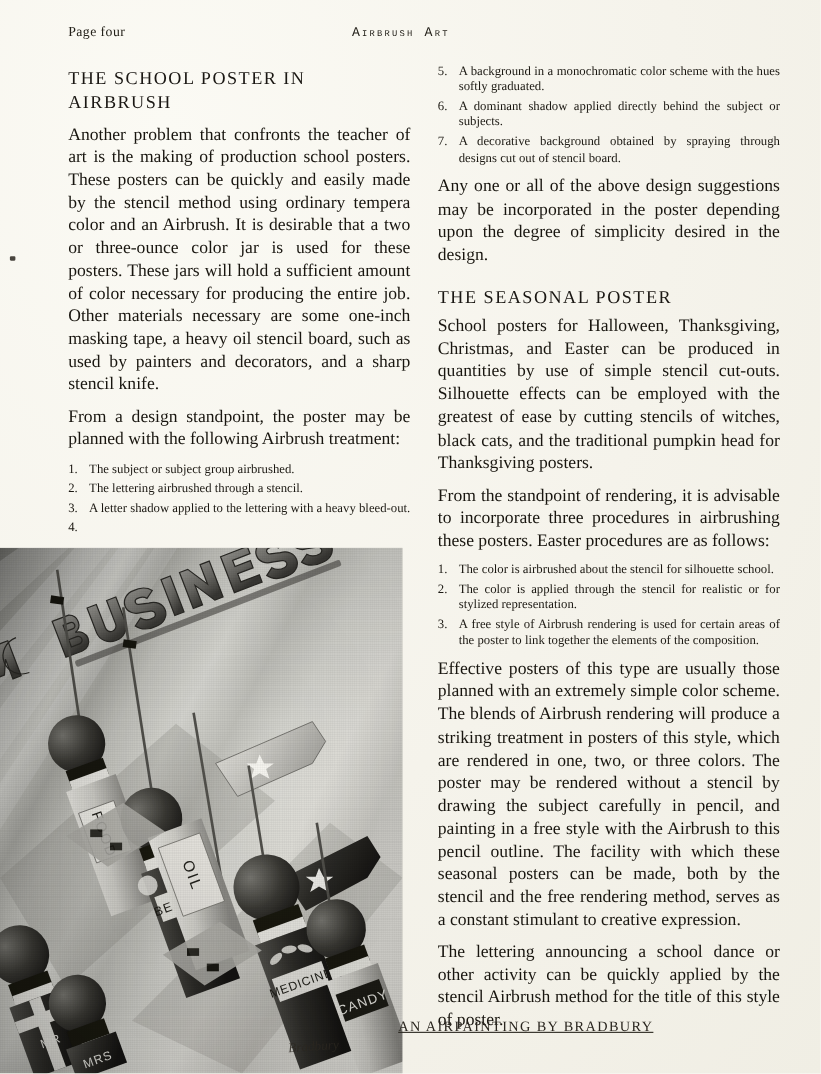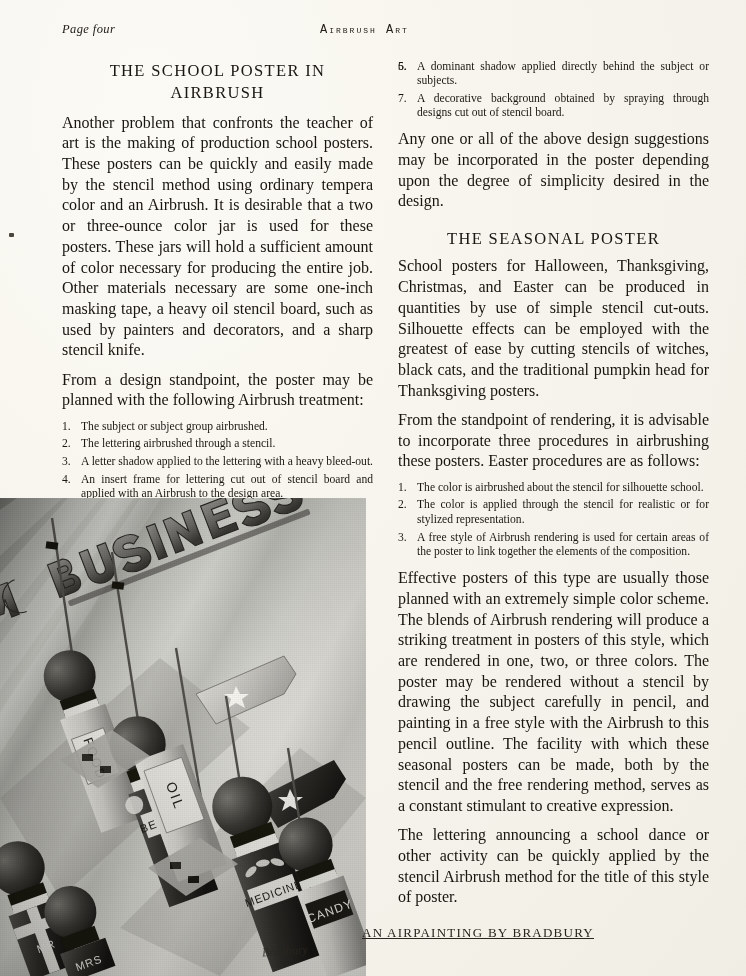--- a/index.html
+++ b/index.html
@@ -18,37 +18,37 @@
   }
   .speck{
     position:absolute;left:9px;top:233px;width:5px;height:4px;
     background:#2a2620;border-radius:1px;opacity:.85;
   }
 
   
   .runhead{position:absolute;left:0;right:0;top:22px;height:22px;}
   .folio{
     position:absolute;left:62px;top:0;
-    font-style:italic;font-size:12.5px;letter-spacing:.4px;color:#232019;
+    font-size:12.5px;letter-spacing:.4px;color:#232019;
   }
   .mag-title{
     position:absolute;left:320px;top:1px;
     font-size:12px;letter-spacing:2.0px;color:#232019;
     font-variant:small-caps;
     font-family:Liberation Mono, monospace;
   }
 
   
   .col{position:absolute;top:56px;width:311px;}
   .col-left{left:62px;}
   .col-right{left:398px;}
 
   h2.head{
     font-size:16.5px;font-weight:400;letter-spacing:1.35px;
-    text-align:center;margin:4px 0 8px 0;line-height:1.35;
+    text-align:left;margin:4px 0 8px 0;line-height:1.35;
     color:#1a1713;
   }
   h2.head.seasonal{margin:16px 0 6px 0;}
 
   p.body{
     font-size:16px;line-height:1.295;
     text-align:justify;text-justify:inter-word;
     margin:0 0 8.5px 0;
     hyphens:manual;
     color:#18150f;
@@ -124,27 +124,27 @@
   </div>
 
   <div class="col col-left">
     <h2 class="head">THE SCHOOL POSTER IN AIRBRUSH</h2>
     <p class="body">Another problem that confronts the teacher of art is the making of production school posters. These posters can be quickly and easily made by the stencil method using ordinary tempera color and an Airbrush. It is desirable that a two or three-ounce color jar is used for these posters. These jars will hold a sufficient amount of color necessary for producing the entire job. Other materials necessary are some one-inch masking tape, a heavy oil stencil board, such as used by painters and decorators, and a sharp stencil knife.</p>
     <p class="body">From a design standpoint, the poster may be planned with the following Airbrush treatment:</p>
     <ol class="steps">
       <li><span class="num">1.</span><span>The subject or subject group airbrushed.</span></li>
       <li><span class="num">2.</span><span>The lettering airbrushed through a stencil.</span></li>
       <li><span class="num">3.</span><span>A letter shadow applied to the lettering with a heavy bleed-out.</span></li>
-      <li><span class="num">4.</span><span>An insert frame for lettering cut out of stencil board and applied with an Airbrush to the design area.</span></li>
+      <li><span class="num">4.</span></li>
     </ol>
   </div>
 
   <div class="col col-right">
     <ol class="steps">
-      <li><span class="num">5.</span></li>
+      <li><span class="num">5.</span><span>A background in a monochromatic color scheme with the hues softly graduated.</span></li>
       <li><span class="num">6.</span><span>A dominant shadow applied directly behind the subject or subjects.</span></li>
       <li><span class="num">7.</span><span>A decorative background obtained by spraying through designs cut out of stencil board.</span></li>
     </ol>
     <p class="body">Any one or all of the above design suggestions may be incorporated in the poster depending upon the degree of simplicity desired in the design.</p>
     <h2 class="head seasonal">THE SEASONAL POSTER</h2>
     <p class="body">School posters for Halloween, Thanksgiving, Christmas, and Easter can be produced in quantities by use of simple stencil cut-outs. Silhouette effects can be employed with the greatest of ease by cutting stencils of witches, black cats, and the traditional pumpkin head for Thanksgiving posters.</p>
     <p class="body">From the standpoint of rendering, it is advisable to incorporate three procedures in airbrushing these posters. Easter procedures are as follows:</p>
     <ol class="steps">
       <li><span class="num">1.</span><span>The color is airbrushed about the stencil for silhouette school.</span></li>
       <li><span class="num">2.</span><span>The color is applied through the stencil for realistic or for stylized representation.</span></li>

